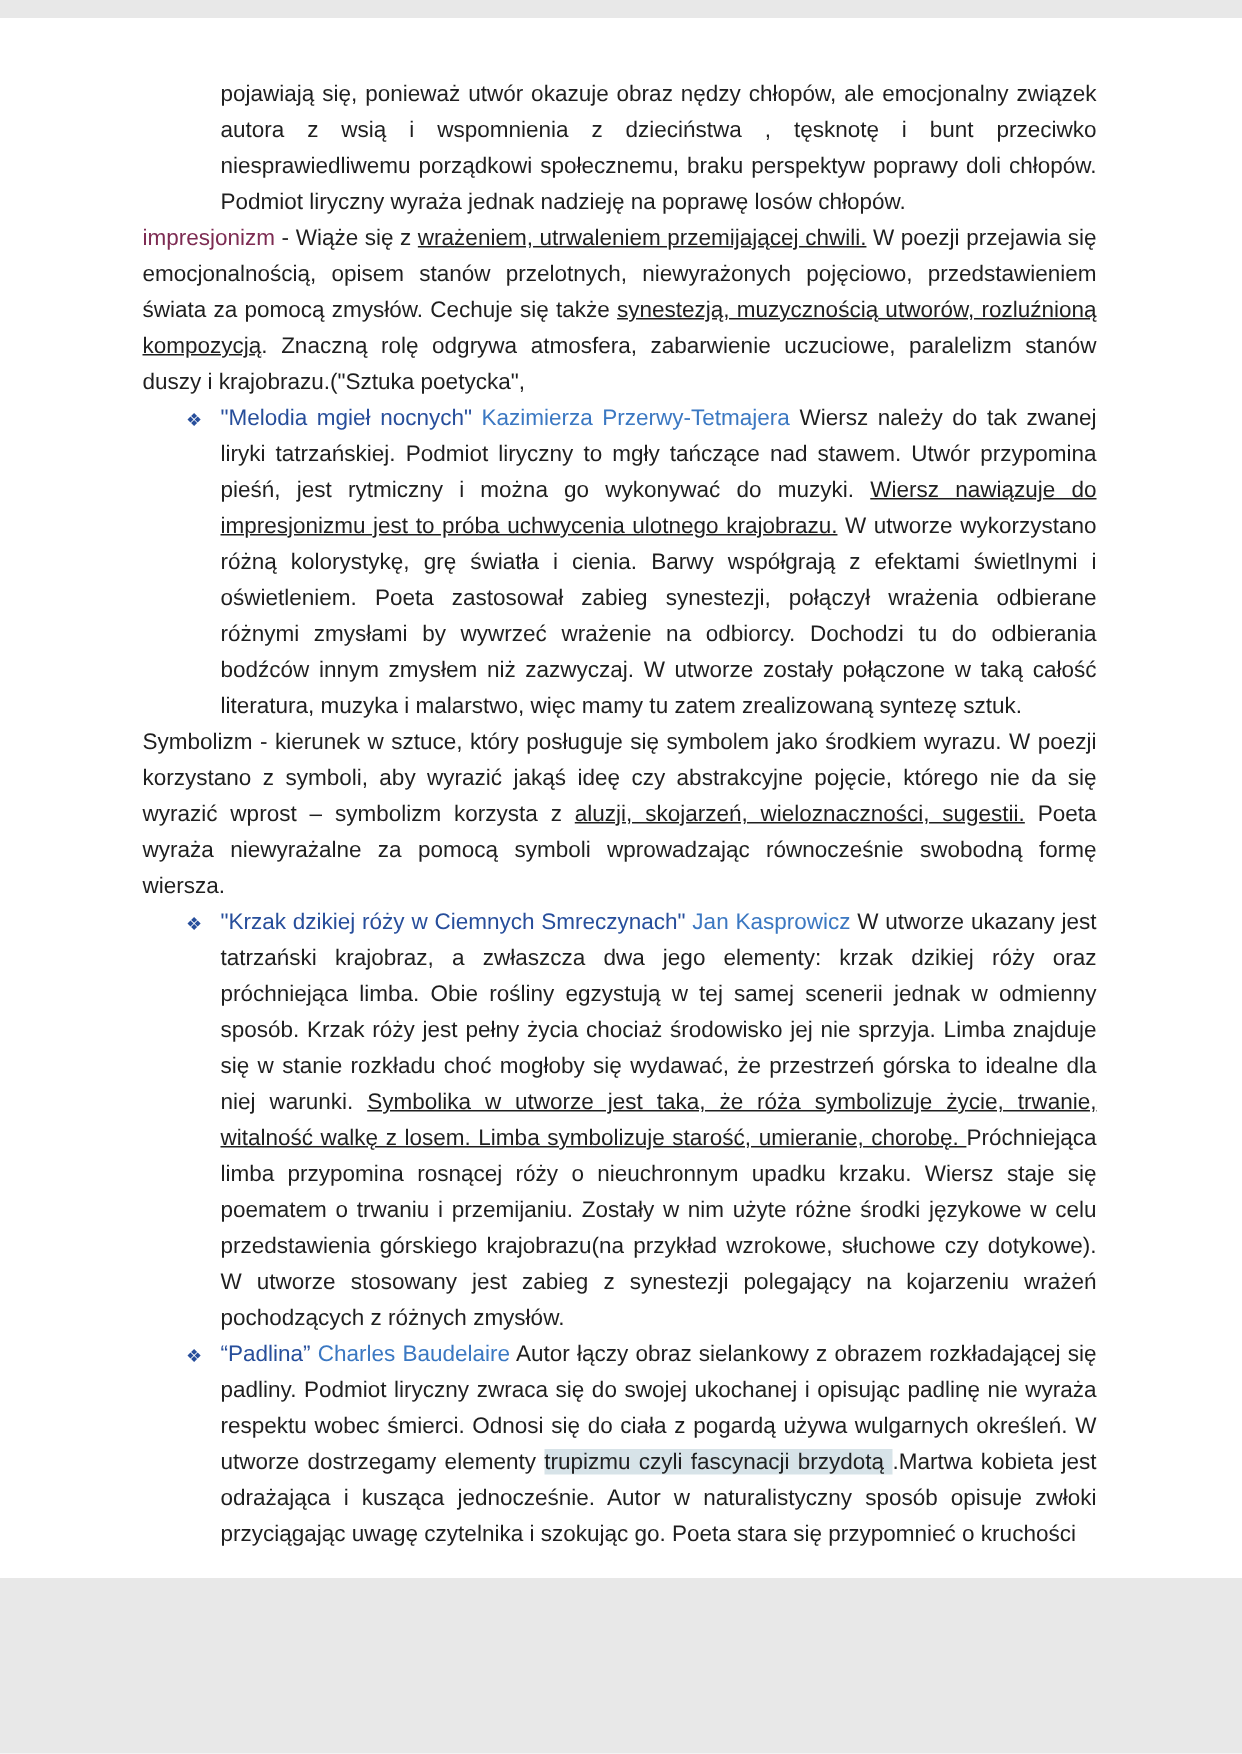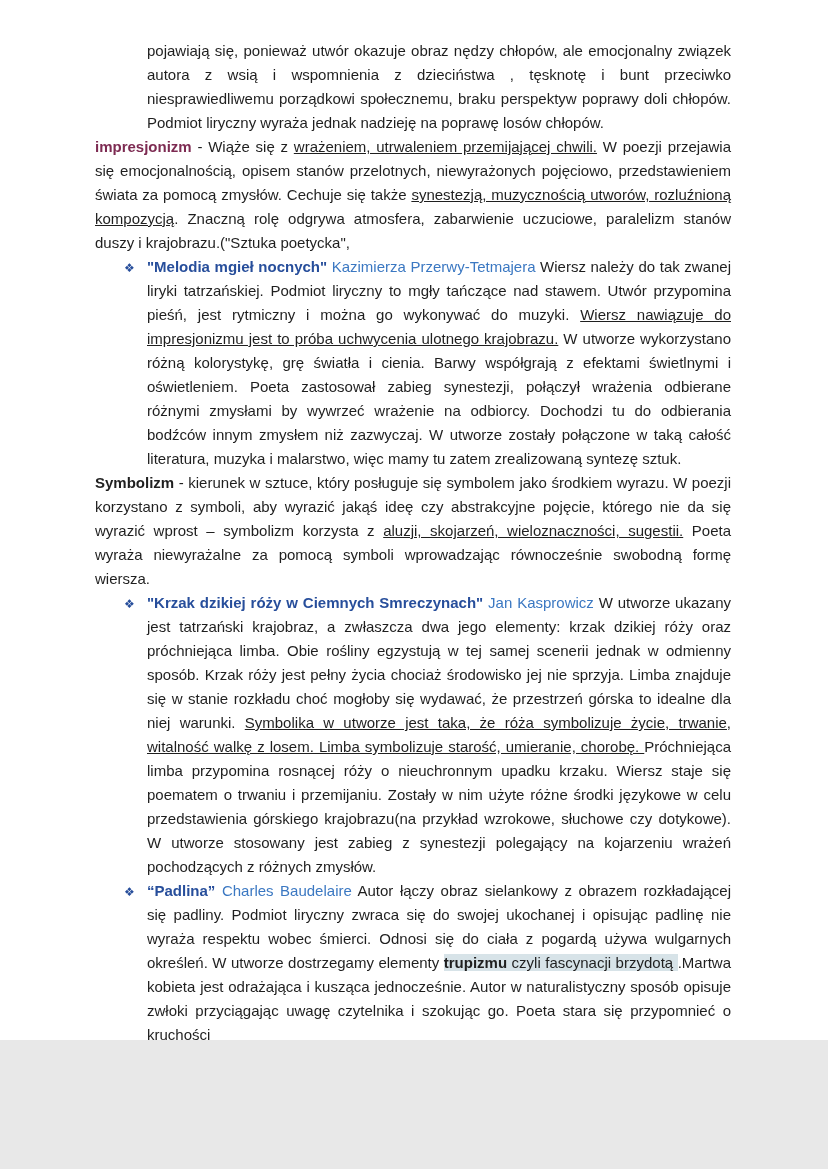--- a/index.html
+++ b/index.html
@@ -1,41 +1,41 @@
 <!DOCTYPE html>
 <html lang="pl"><head>
 <meta charset="utf-8">
 <style>
   html, body { margin: 0; padding: 0; background: #e8e8e8; }
   .page {
     position: relative;
     width: 828px;
     height: 1040px;
-    margin: 0 auto;
+    margin: 12px auto;
     background: #ffffff;
     box-sizing: border-box;
     padding: 39px 97px 0 95px;
     overflow: hidden;
     font-family: "Liberation Sans", sans-serif;
     font-size: 15px;
     line-height: 24px;
     color: #1f1f1f;
     text-align: justify;
   }
   .block { margin: 0; }
   .block.indented { margin-left: 52px; }
   .block.bullet { margin-left: 52px; position: relative; }
   .bullet-marker {
     position: absolute;
     left: -23px;
     top: 1px;
     font-size: 12px;
     line-height: 24px;
   }
-  .r-b { font-weight: bold; }
+  .r-b { font-weight: normal; }
   .r-i { }
   .r-u { text-decoration: underline; }
 </style>
 </head>
 <body>
 
 <div class="page" style="background: rgb(255, 255, 255);">
   <div id="doc-body" style="color: rgb(31, 31, 31);">
       <p class="block indented"><span class="">pojawiają się, ponieważ utwór okazuje obraz nędzy chłopów, ale emocjonalny związek autora z wsią i wspomnienia z dzieciństwa , tęsknotę i bunt przeciwko niesprawiedliwemu porządkowi społecznemu, braku perspektyw poprawy doli chłopów. Podmiot liryczny wyraża jednak nadzieję na poprawę losów chłopów.</span></p>
       <p class="block flush"><span class="r-b" style="color: rgb(125, 43, 82);">impresjonizm</span><span class=""> - Wiąże się z </span><span class="r-i r-u">wrażeniem, utrwaleniem przemijającej chwili.</span><span class=""> W poezji przejawia się emocjonalnością, opisem stanów przelotnych, niewyrażonych pojęciowo, przedstawieniem świata za pomocą zmysłów. Cechuje się także </span><span class="r-i r-u">synestezją, muzycznością utworów, rozluźnioną kompozycją</span><span class="">. Znaczną rolę odgrywa atmosfera, zabarwienie uczuciowe, paralelizm stanów duszy i krajobrazu.("Sztuka poetycka",</span></p>

